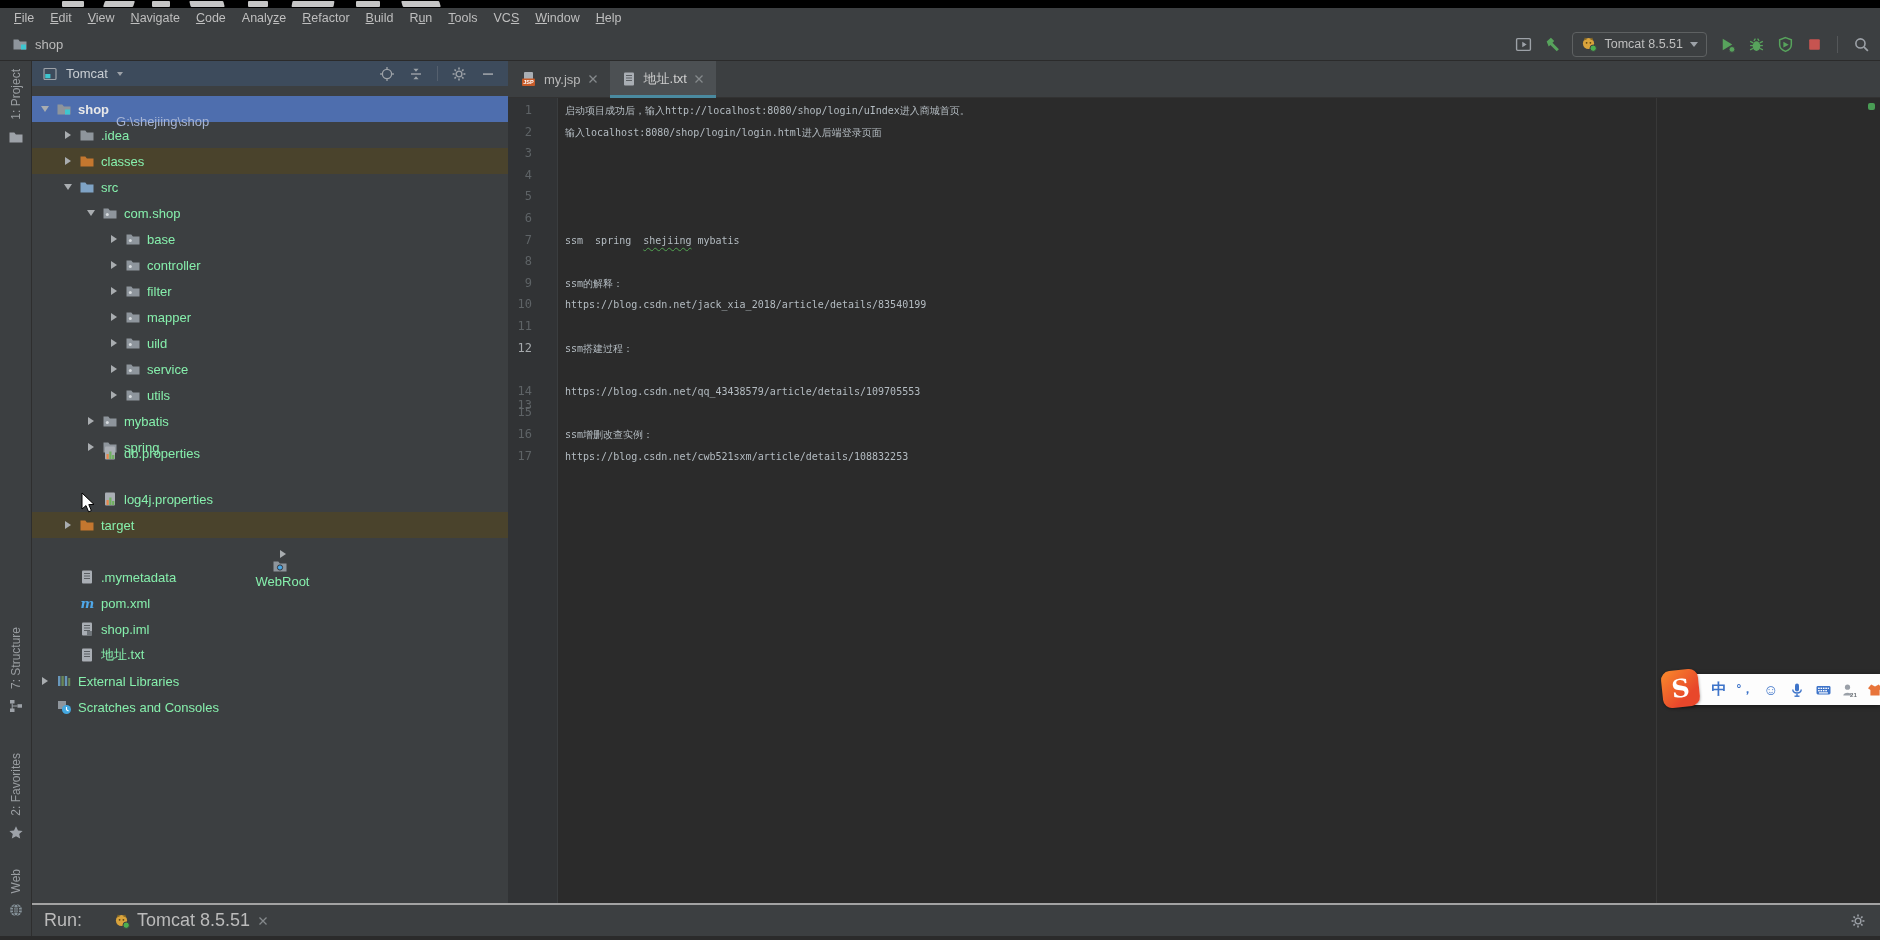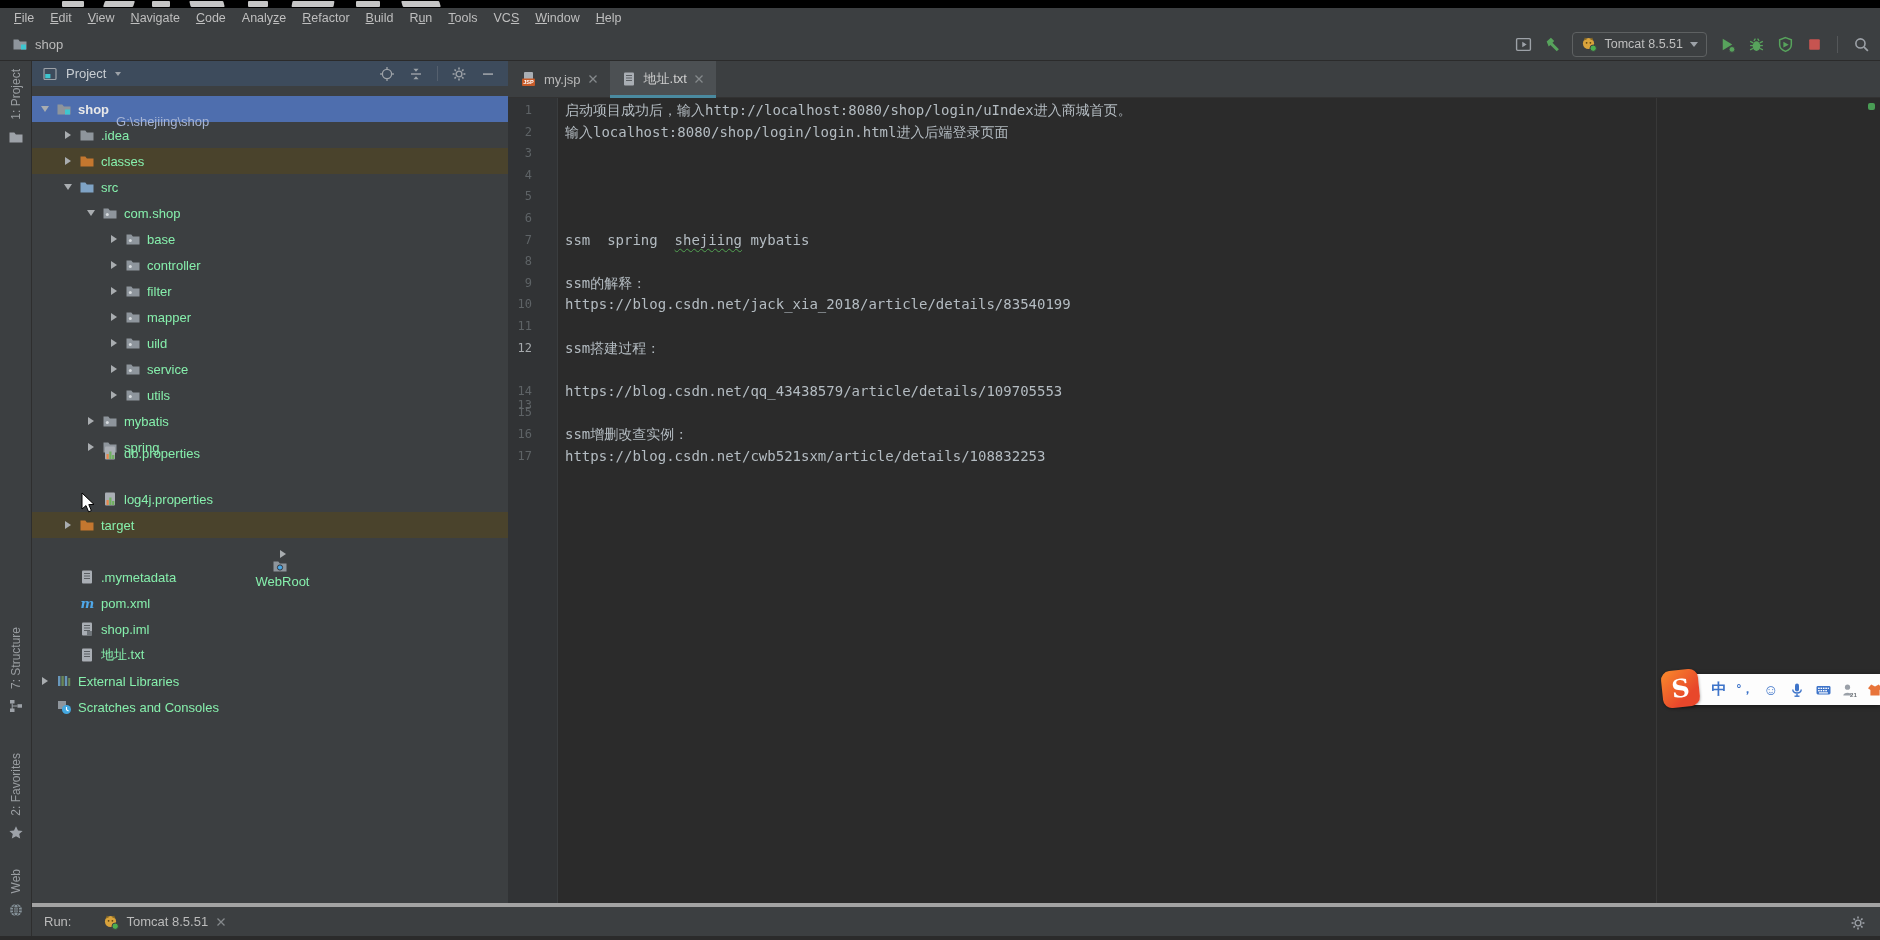--- a/index.html
+++ b/index.html
@@ -53,28 +53,28 @@
   .etab{position:relative;display:flex;align-items:center;gap:7px;padding:0 11px;font-size:13px;color:#b8b8b8;}
   .etab.active{background:#4c5053;color:#cfcfcf;}
   .etab .ul{position:absolute;left:0;right:0;bottom:-1px;height:3px;background:#4a8aa0;}
   .tabx{display:inline-flex;width:11px;height:11px;align-items:center;justify-content:center;}
   #gutter{position:absolute;left:0;top:37px;bottom:0;width:50px;background:#313335;border-right:1px solid #3a3d3f;box-sizing:border-box;}
   .gnum{position:absolute;left:0;width:49px;height:21.6px;line-height:21.6px;text-align:right;padding-right:25px;
         box-sizing:border-box;font-family:"DejaVu Sans Mono",monospace;font-size:12px;color:#5e6366;}
   .gnum.cur{color:#a6aaad;}
   #code-area{position:absolute;left:50px;top:37px;right:0;bottom:0;background:#2b2b2b;}
   .cline{position:absolute;left:7px;right:0;height:21.6px;line-height:21.6px;white-space:pre;
-         font-family:"DejaVu Sans Mono",monospace;font-size:14px;color:#b4bcc2;}
+         font-family:"DejaVu Sans Mono",monospace;font-size:10px;color:#b4bcc2;}
   .typo{text-decoration:underline;text-decoration-style:wavy;text-decoration-color:#52a352;text-decoration-thickness:1px;text-underline-offset:3px;}
   #caret-row{position:absolute;left:0;width:1372px;height:21.6px;background:rgba(255,255,255,0.05);pointer-events:none;}
   #wrap-guide{position:absolute;left:1148px;top:37px;bottom:0;width:1px;background:#383838;}
   #inspect-ok{position:absolute;right:5px;top:42px;width:7px;height:7px;border-radius:2px;background:#499c54;}
   
-  #runbar{position:absolute;left:32px;top:903px;width:1848px;height:33px;background:#3c3f41;border-top:4px solid #a3a3a3;
-          box-sizing:border-box;display:flex;align-items:center;font-size:13px;}
+  #runbar{position:absolute;left:32px;top:903px;width:1848px;height:33px;background:#3c3f41;border-top:2px solid #a3a3a3;
+          box-sizing:border-box;display:flex;align-items:center;font-size:18px;}
   #runbar .runlabel{margin-left:12px;color:#bbb;}
   .runtab{display:flex;align-items:center;gap:7px;margin-left:22px;padding:0 10px;height:32px;color:#bbb;}
   #runbar .rungear{position:absolute;right:14px;top:8px;}
   #status-strip{position:absolute;left:0;top:936px;width:1880px;height:4px;background:#2b2b2b;}
   
   #ime{position:absolute;left:1662px;top:672px;width:218px;height:34px;}
   #ime .bar{position:absolute;left:14px;top:2px;right:0;height:31px;background:#fdfdfd;border-radius:5px 0 0 5px;
             box-shadow:0 1px 5px rgba(0,0,0,.5);display:flex;align-items:center;gap:4px;padding-left:32px;box-sizing:border-box;}
   #ime .logo{position:absolute;left:0;top:-2px;width:37px;height:37px;border-radius:9px;
              background:linear-gradient(140deg,#f98a2b,#e8472b 70%);transform:rotate(-6deg);
@@ -225,21 +225,21 @@
           </svg></span>
     </div>
   </div>
 
   <div id="project-panel">
     <div id="project-header">
       <span class="icon16"><svg width="16" height="16" viewBox="0 0 16 16">
             <rect x="2" y="2.5" width="12" height="11" rx="1" fill="none" stroke="#9da2a8" stroke-width="1.2"></rect>
             <rect x="3.2" y="8" width="5.2" height="4.3" fill="#3ec6d0"></rect>
           </svg></span>
-      <span class="htitle">Project</span>
+      <span class="htitle">Tomcat</span>
       <span class="caret-down"></span>
       <span class="hdr-icons">
         <span class="icon16"><svg width="16" height="16" viewBox="0 0 16 16">
               <circle cx="8" cy="8" r="4.6" fill="none" stroke="#9da2a8" stroke-width="1.3"></circle>
               <g stroke="#9da2a8" stroke-width="1.3">
                 <line x1="8" y1="1" x2="8" y2="3.6"></line>
                 <line x1="8" y1="12.4" x2="8" y2="15"></line>
                 <line x1="1" y1="8" x2="3.6" y2="8"></line>
                 <line x1="12.4" y1="8" x2="15" y2="8"></line>
               </g>

